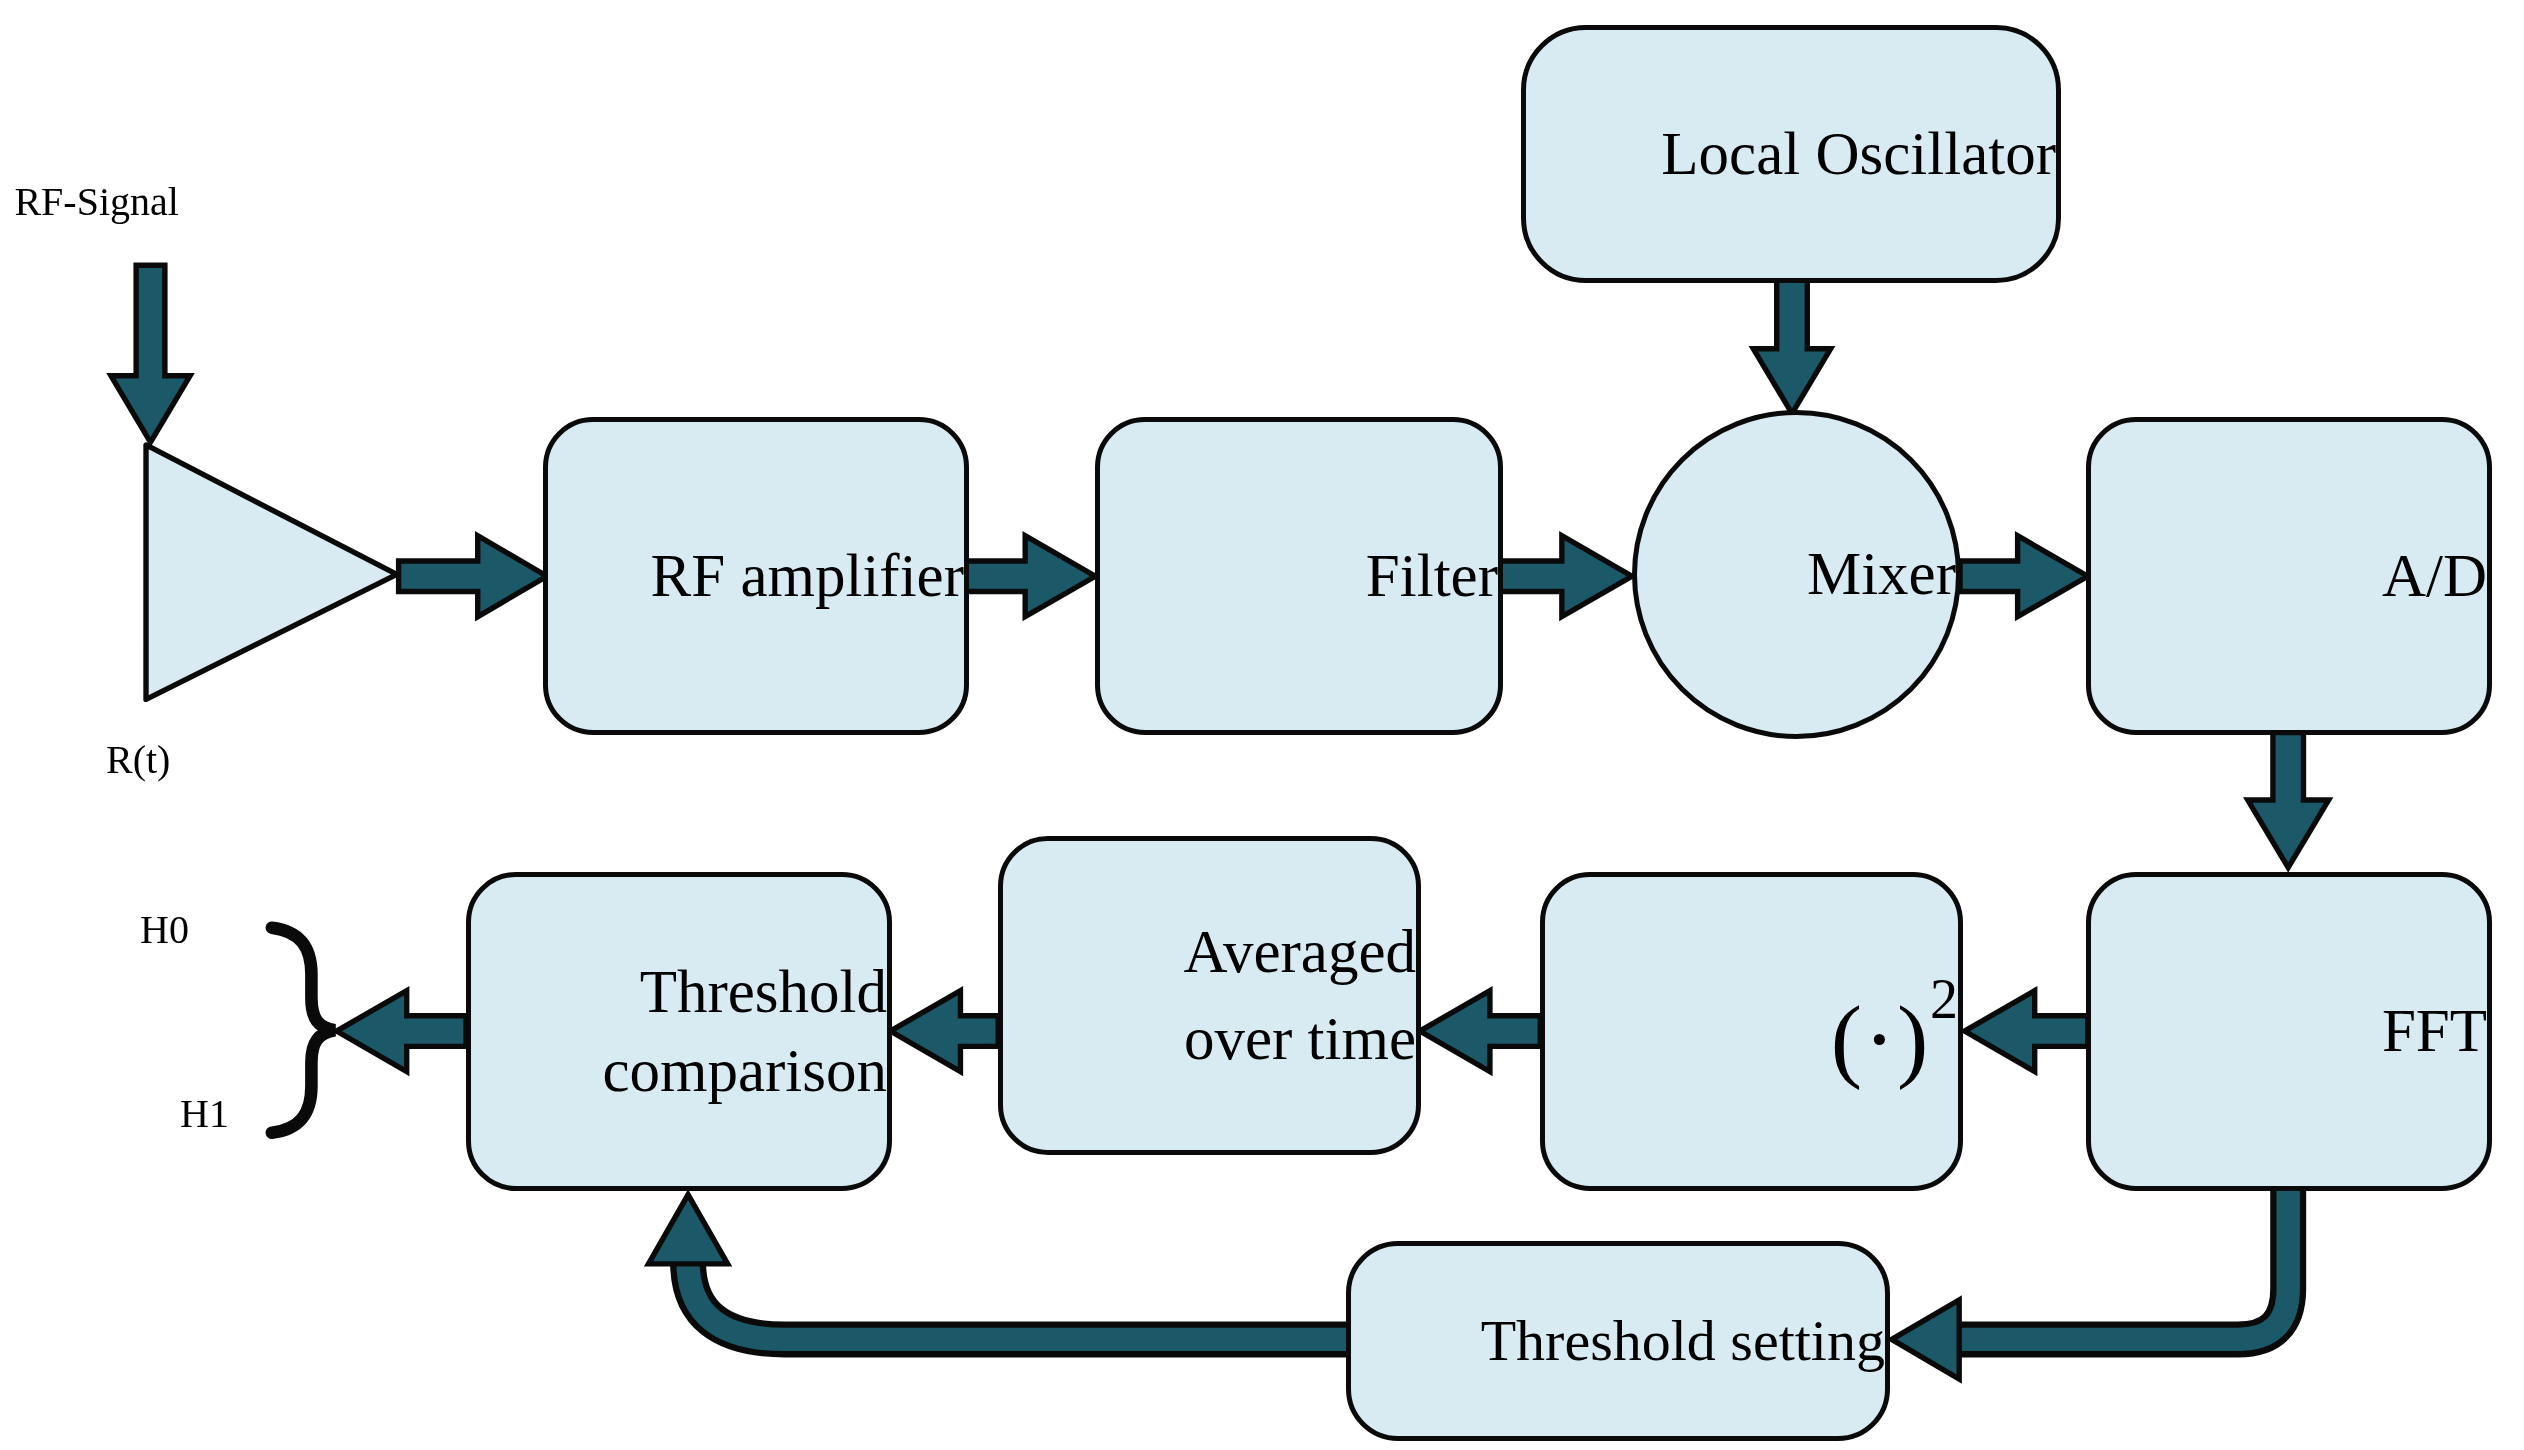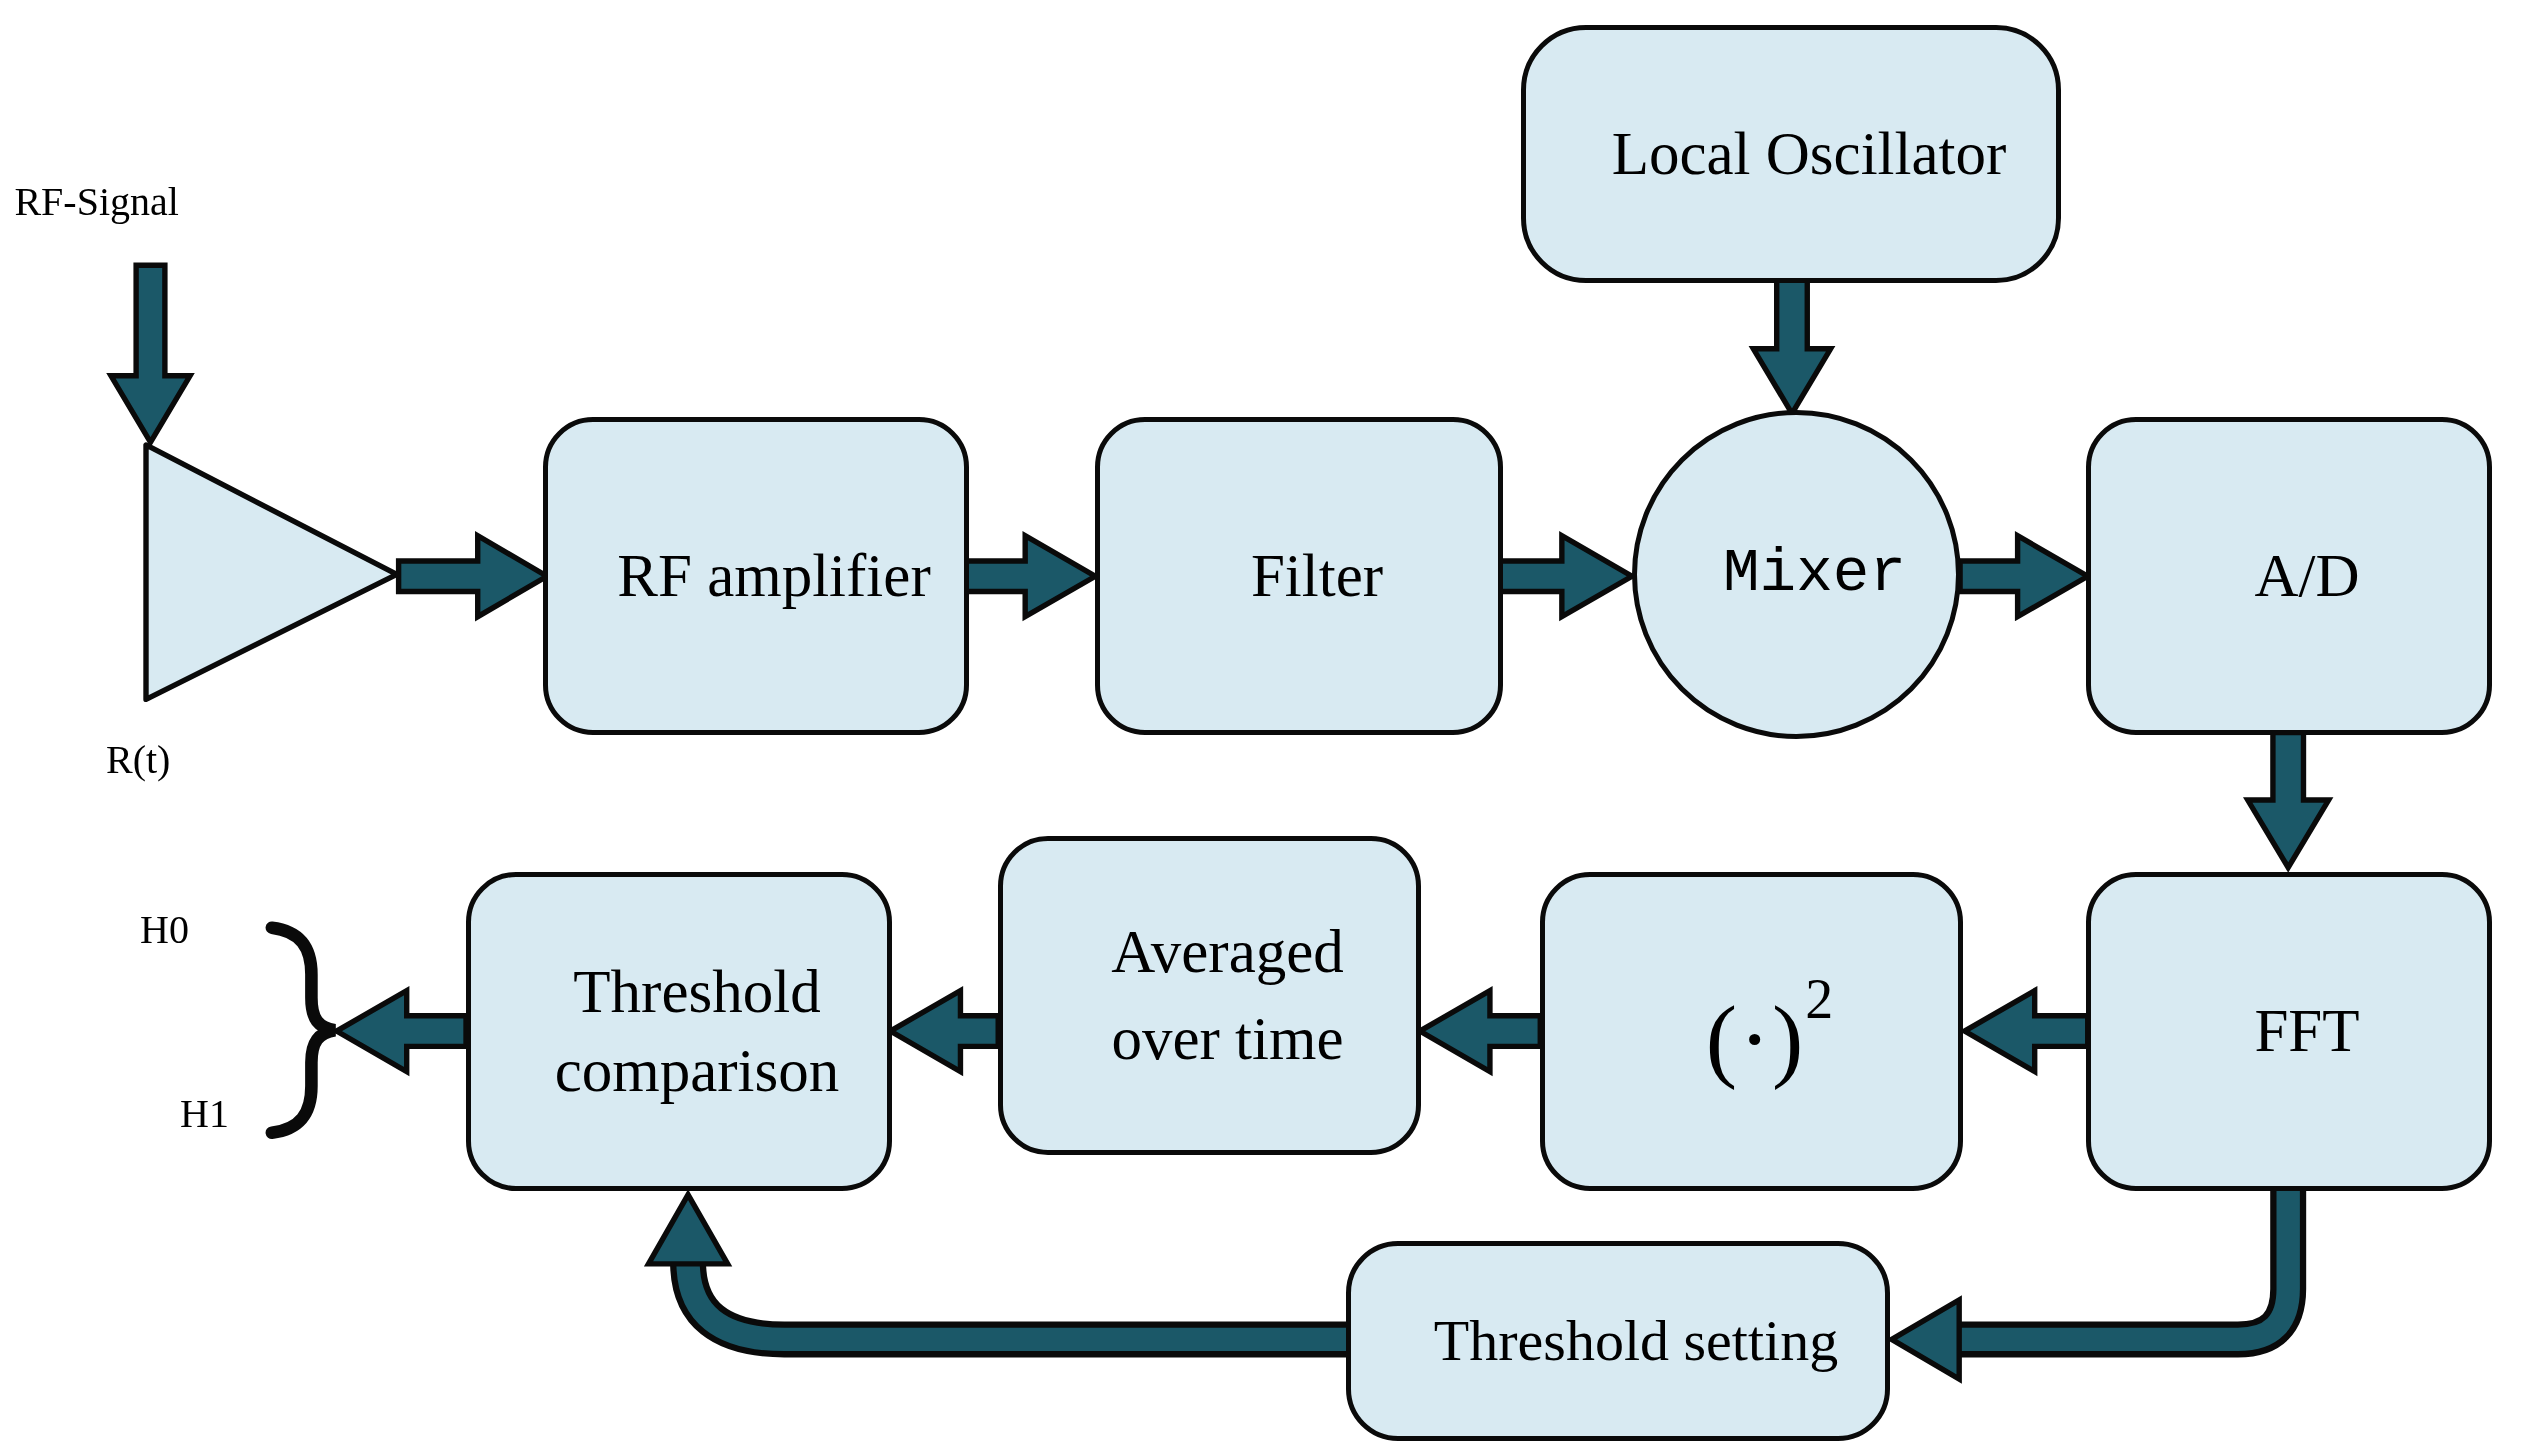--- a/index.html
+++ b/index.html
@@ -26,21 +26,21 @@
   .brace{fill:none;stroke:var(--outline);stroke-width:14;stroke-linecap:round;}
   
   .node{
     position:absolute;
     box-sizing:border-box;
     background:var(--box-fill);
     border:5.4px solid var(--outline);
     border-radius:50px;
     display:flex;
     flex-direction:column;
-    align-items:center;
+    align-items:flex-end;
     justify-content:center;
     text-align:center;
     font-size:61px;
     line-height:1.28;
     padding-left:36px;
   }
   .node.round{border-radius:50%;}
   .node.lo{border-radius:65px;}
   .node.ts{border-radius:52px;font-size:58px;}
   .freelabel{
@@ -99,21 +99,21 @@
   <div class="freelabel" style="left:152px;top:1090px;margin-left:28px;">H1</div>
 
   <div class="node" style="left:543px;top:417px;width:426px;height:318px;">
     <span>RF amplifier</span>
   </div>
 
   <div class="node" style="left:1095px;top:417px;width:408px;height:318px;">
     <span>Filter</span>
   </div>
 
-  <div class="node round" style="left:1632px;top:410px;width:329px;height:329px;font-family:Liberation Mono, monospace;">
+  <div class="node round" style="left:1632px;top:410px;width:329px;height:329px;">
     <span>Mixer</span>
   </div>
 
   <div class="node lo" style="left:1521px;top:25px;width:540px;height:258px;">
     <span>Local Oscillator</span>
   </div>
 
   <div class="node" style="left:2086px;top:417px;width:406px;height:318px;">
     <span>A/D</span>
   </div>

